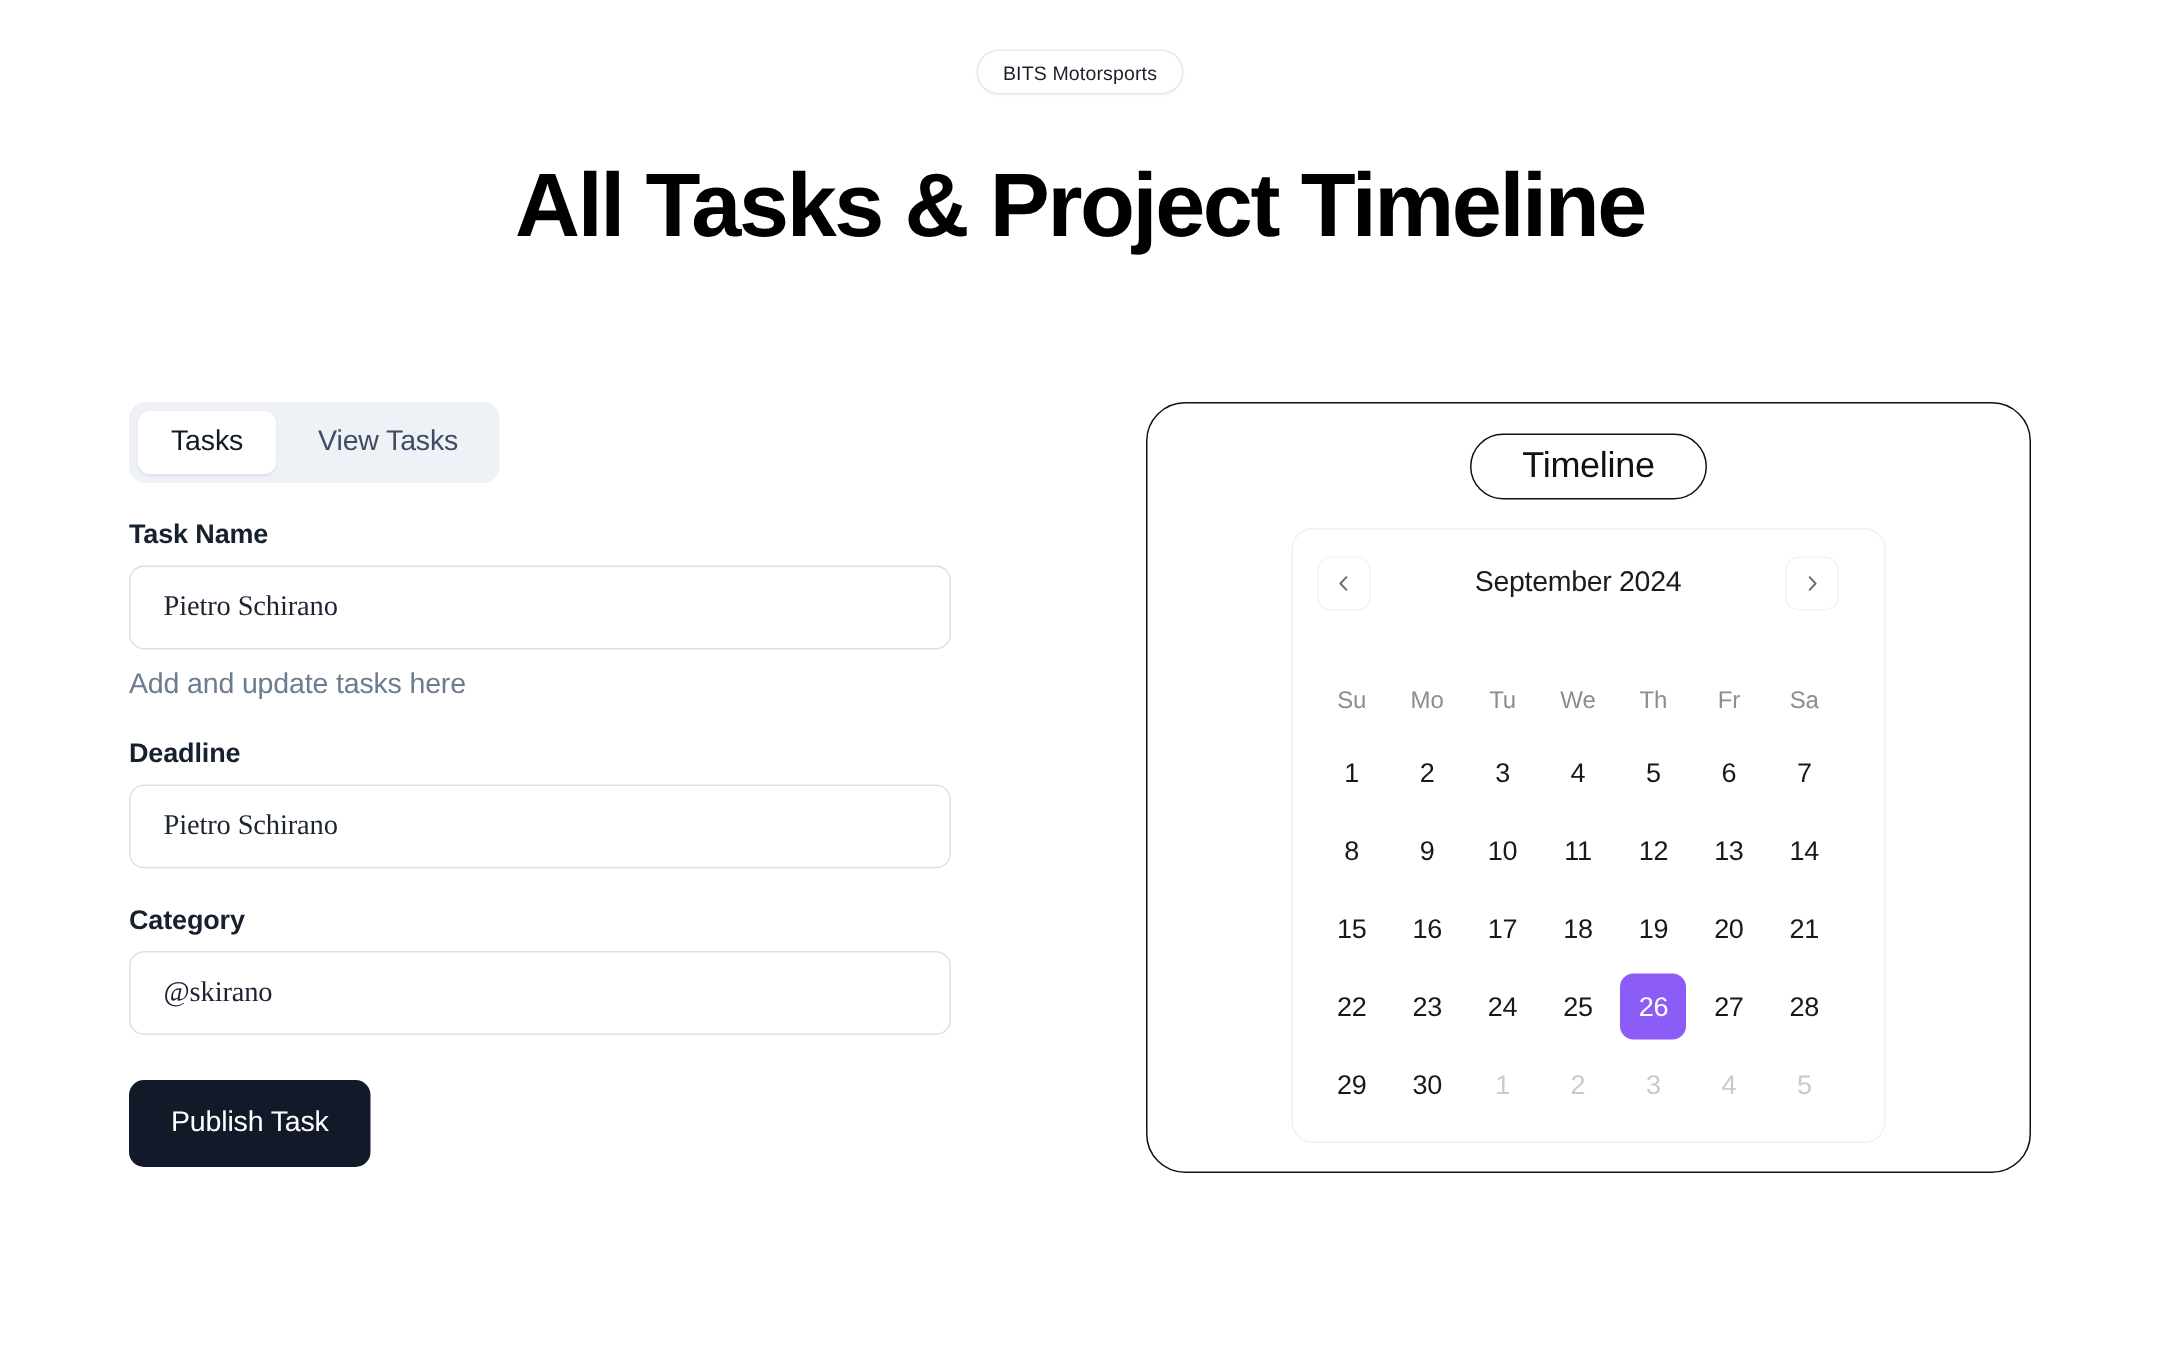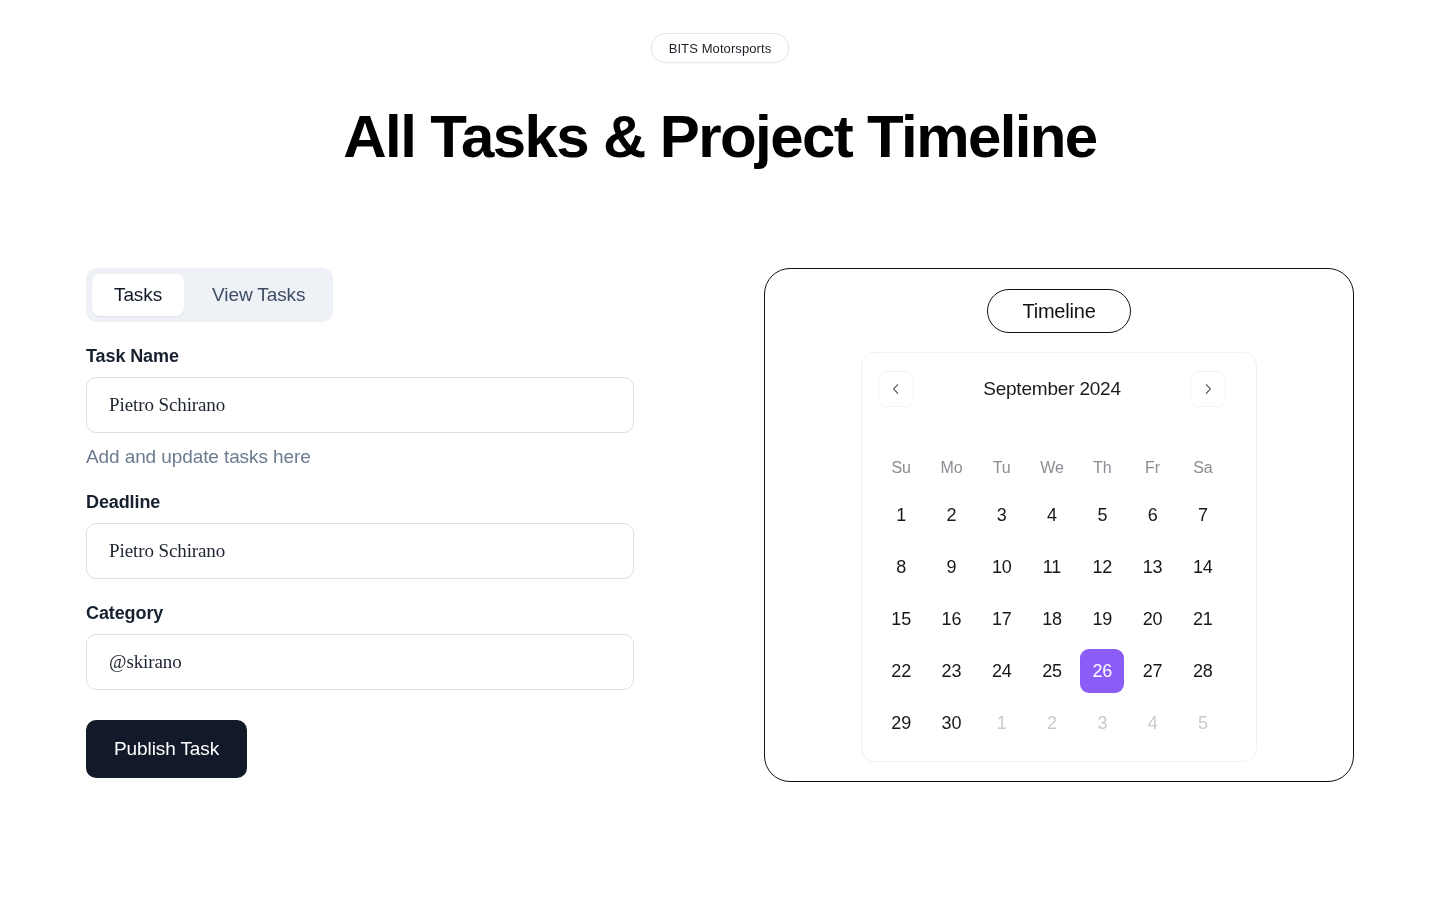--- a/index.html
+++ b/index.html
@@ -158,21 +158,21 @@
   }
   .timeline-pill {
     display: inline-flex;
     align-items: center;
     justify-content: center;
     height: 44px;
     padding: 0 34px;
     border: 1.4px solid #111111;
     border-radius: 999px;
     background: #ffffff;
-    font-size: 20px;
+    font-size: 24px;
     color: #111111;
     letter-spacing: -0.2px;
     cursor: pointer;
   }
 
   .calendar-card {
     margin-top: 19px;
     width: 396px;
     border: 1px solid #f0f1f3;
     border-radius: 14px;

